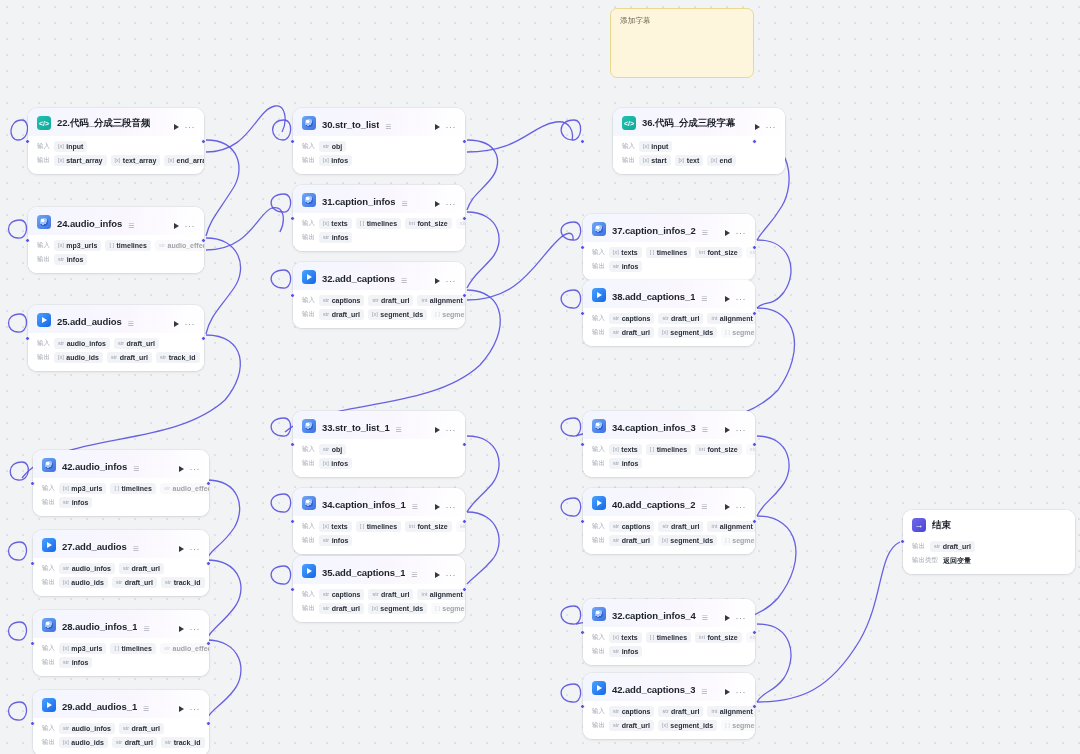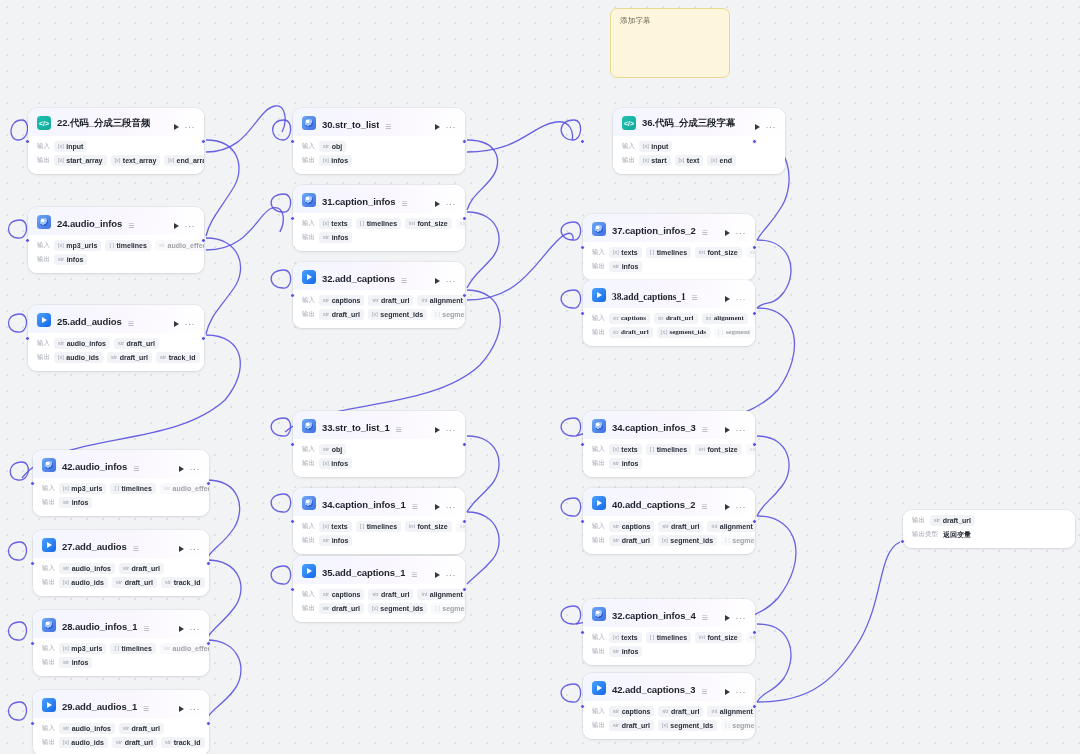--- a/index.html
+++ b/index.html
@@ -153,21 +153,21 @@
       <path class="edge" d="M573,702 C558,702 556,684 574,684 C584,684 582,704 573,702"></path>
 
       <path class="edge" d="M757,702 C800,702 830,690 860,640 C884,598 878,552 900,542"></path>
     </g>
 
     <g fill="#5b55e0">
       <polygon points="0,0 0,0 0,0"></polygon>
     </g>
   </svg>
 
-  <div class="note" id="note2" style="left: 610px; top: 8px; width: 120px; height: 70px;">
+  <div class="note" id="note2" style="left: 610px; top: 8px; width: 144px; height: 70px;">
     <span class="note-text">添加字幕</span>
   </div>
 
   <div id="nodes-layer">
       <div class="node plain" id="n22" style="left: 28px; top: 108px; width: 176px;">
         <div class="node-head">
           <span class="nicon code">&lt;/&gt;</span>
           <span class="ntitle">22.代码_分成三段音频</span>
           <span class="nspacer"></span>
           <span class="nrun"></span>
@@ -687,21 +687,21 @@
           </div>
           <div class="prow">
             <span class="plabel">输出</span>
             <span class="pill">
               <span class="ptype">str</span>
               <span class="pname">infos</span>
             </span>
           </div>
         </div>
       </div>
-      <div class="node plain" id="n38" style="left: 583px; top: 280px; width: 172px; font-family: Liberation Serif, serif;">
+      <div class="node plain" id="n38" style="left: 583px; top: 280px; width: 172px;">
         <div class="node-head">
           <span class="nicon video"></span>
           <span class="ntitle">38.add_captions_1</span>
           <span class="nbadge">☰</span>
           <span class="nspacer"></span>
           <span class="nrun"></span>
           <span class="nmore">···</span>
         </div>
         <div class="node-body">
           <div class="prow">
@@ -890,20 +890,24 @@
             <span class="pill faded">
               <span class="ptype">[ ]</span>
               <span class="pname">segment</span>
             </span>
           </div>
         </div>
       </div>
     </div>
 
   <div class="node endnode" id="end-node" style="left: 903px; top: 510px; width: 172px;">
+    <div class="node-head">
+      <span class="nicon end"></span>
+      <span class="ntitle">结束</span>
+    </div>
     <div class="node-body">
       <div class="end-row">
         <span class="plabel">输出</span>
         <span class="pill">
           <span class="ptype">str</span>
           <span class="pname">draft_url</span>
         </span>
       </div>
       <div class="end-row">
         <span class="plabel">输出类型</span>

